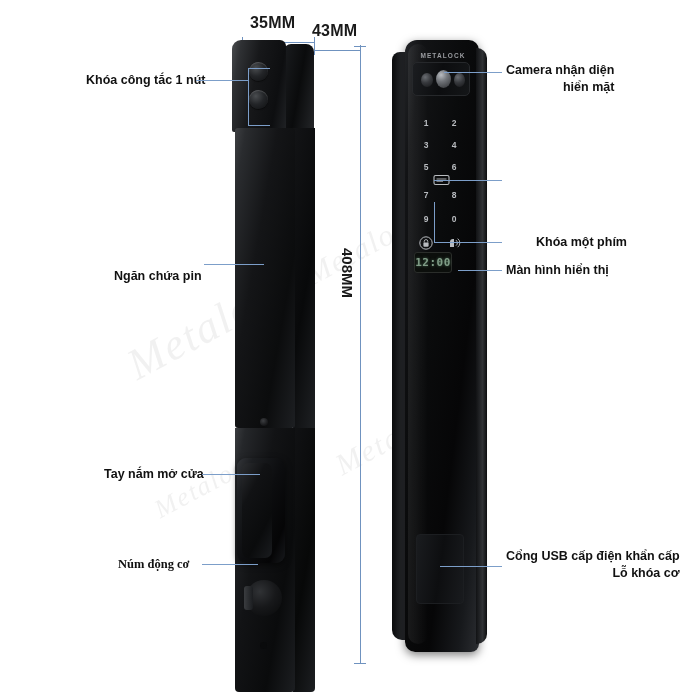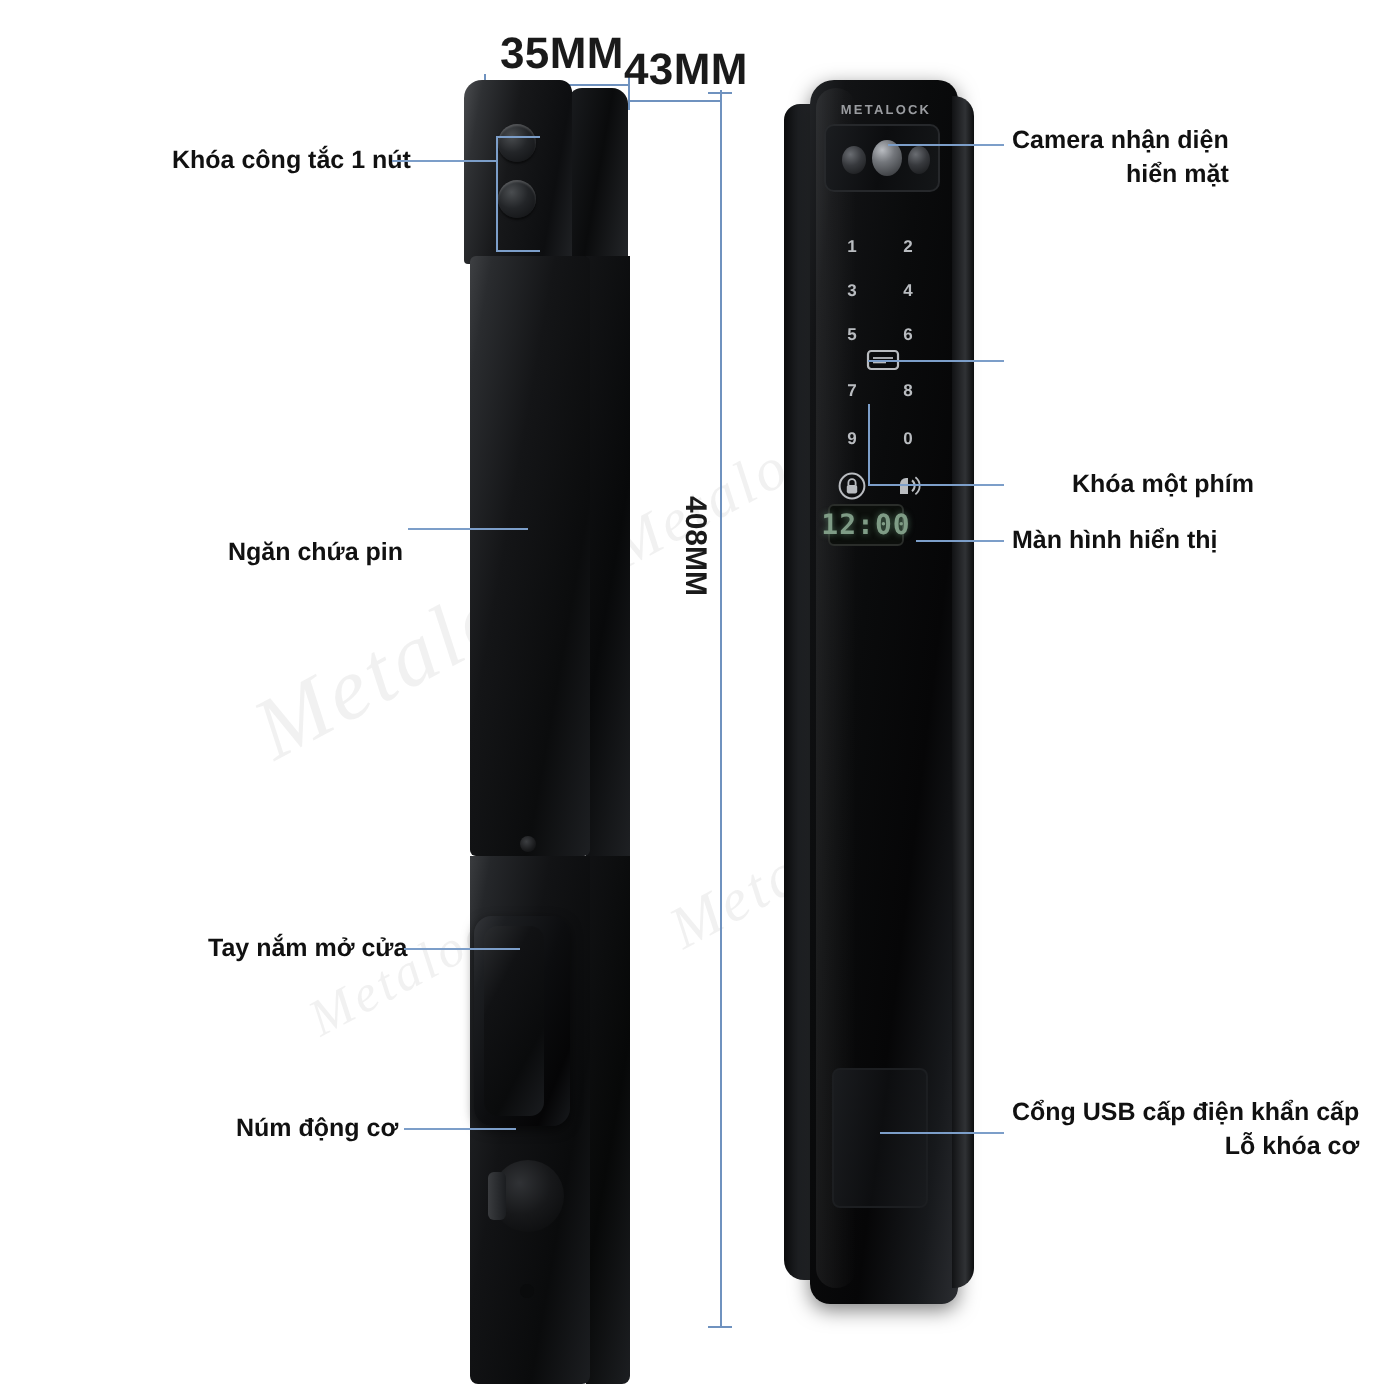--- a/index.html
+++ b/index.html
@@ -45,21 +45,21 @@
     width: 1px; height: 10px;
     background: #6f92bf;
   }
   .dim-cap-h {
     position: absolute;
     height: 1px; width: 12px;
     background: #6f92bf;
   }
   .dim-label {
     position: absolute;
-    font-size: 22px;
+    font-size: 16px;
     font-weight: bold;
     color: #1a1a1a;
     letter-spacing: 0.2px;
     white-space: nowrap;
   }
   .dim-label-vert {
     position: absolute;
     font-size: 15px;
     font-weight: bold;
     color: #1a1a1a;
@@ -292,21 +292,21 @@
     position: absolute;
     left: 22px; top: 212px;
     width: 38px; height: 21px;
     border-radius: 3px;
     background: #0c0f0c;
     border: 1px solid #2a2d2a;
     display: flex; align-items: center; justify-content: center;
   }
   .lcd-text {
     font-family: "DejaVu Sans Mono", monospace;
-    font-size: 14px;
+    font-size: 11px;
     font-weight: bold;
     color: #7f9c86;
     letter-spacing: 0.5px;
     text-shadow: 0 0 3px rgba(130,190,150,0.5);
   }
   
   .bottom-cover {
     position: absolute;
     left: 24px; top: 494px;
     width: 48px; height: 70px;
@@ -421,21 +421,21 @@
   <div class="leader-v" style="left:248px; top:68px; height:58px;"></div>
   <div class="leader" style="left:248px; top:68px; width:22px;"></div>
   <div class="leader" style="left:248px; top:125px; width:22px;"></div>
 
   <div class="callout left" style="left:114px; top:268px;">Ngăn chứa pin</div>
   <div class="leader" style="left:204px; top:264px; width:60px;"></div>
 
   <div class="callout left" style="left:104px; top:466px;">Tay nắm mở cửa</div>
   <div class="leader" style="left:202px; top:474px; width:58px;"></div>
 
-  <div class="callout left" style="left:118px; top:556px;">Núm động cơ</div>
+  <div class="callout left" style="left:118px; top:556px;font-family:Liberation Serif, serif;">Núm động cơ</div>
   <div class="leader" style="left:202px; top:564px; width:56px;"></div>
 
   <div class="callout right" style="left:506px; top:62px;">
     <div>Camera nhận diện</div>
     <div>hiển mặt</div>
   </div>
   <div class="leader" style="left:444px; top:72px; width:58px;"></div>
 
   <div class="leader" style="left:434px; top:180px; width:68px;"></div>
 

